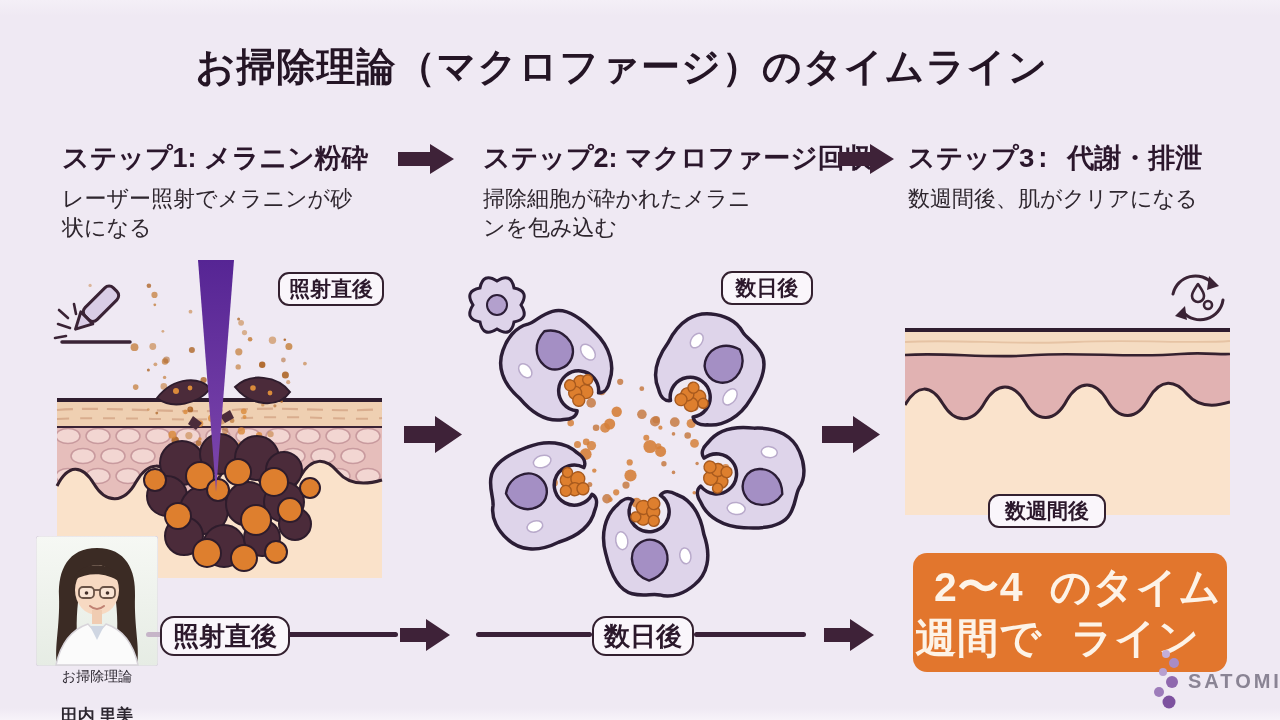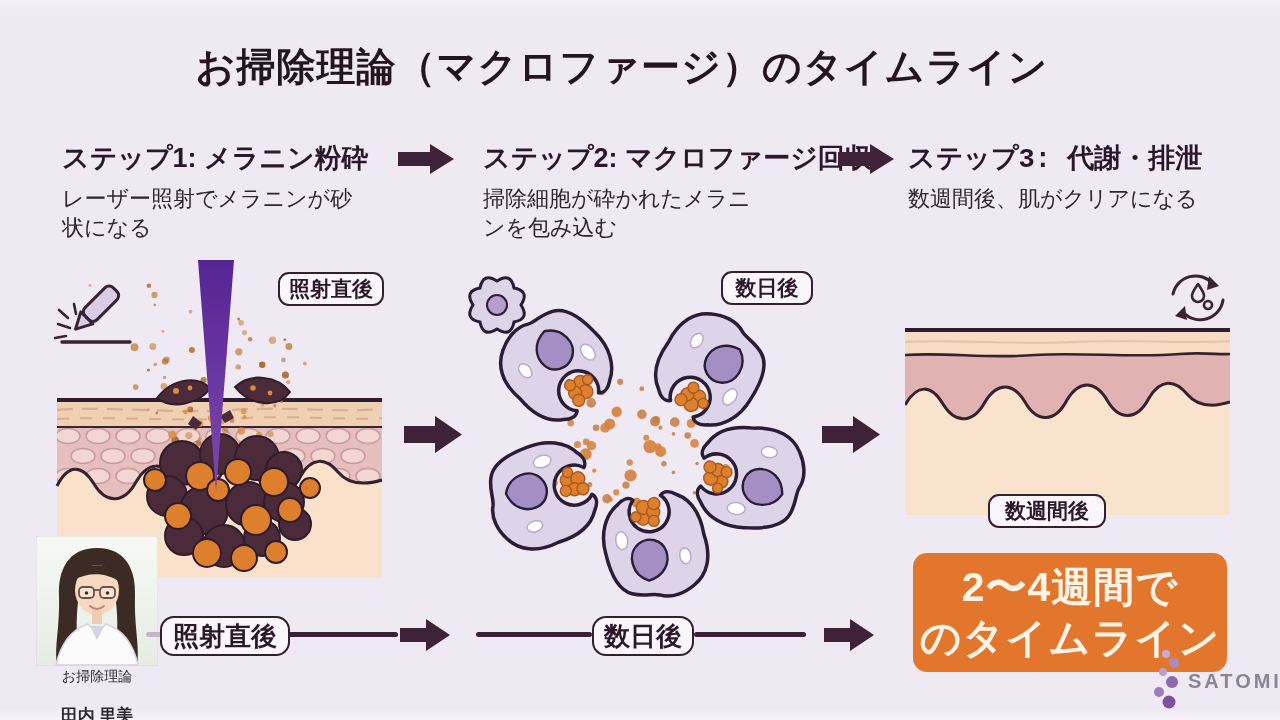--- a/index.html
+++ b/index.html
@@ -20,21 +20,21 @@
     color:#2b182b;font-weight:700;display:flex;align-items:center;justify-content:center;
     box-sizing:border-box;
     text-align:center;
   }
   .badge.small{font-size:21px;}
   .badge.big{font-size:26px;border-radius:14px;}
   .tl-line{height:5px;background:#3a2138;border-radius:3px;}
   .tl-line.light{background:#c6b5c8;}
   .cta{
     left:913px;top:553px;width:314px;height:119px;background:#e2762d;border-radius:14px;
-    display:flex;flex-direction:column;align-items:center;justify-content:center;
+    display:flex;flex-direction:row;align-items:center;justify-content:center;
     color:#fdf3e7;font-size:41px;font-weight:800;line-height:1.22;letter-spacing:1px;
     text-align:center;
   }
   .brand-text{font-size:20px;color:#8a8494;letter-spacing:3px;font-weight:700;}
   .doc-caption{width:150px;text-align:center;color:#2c2730;}
   .doc-caption .t1{font-size:14px;font-weight:500;}
   .doc-caption .t2{font-size:17px;font-weight:700;margin-top:18px;}
   svg{display:block;}
 </style>
 </head>

